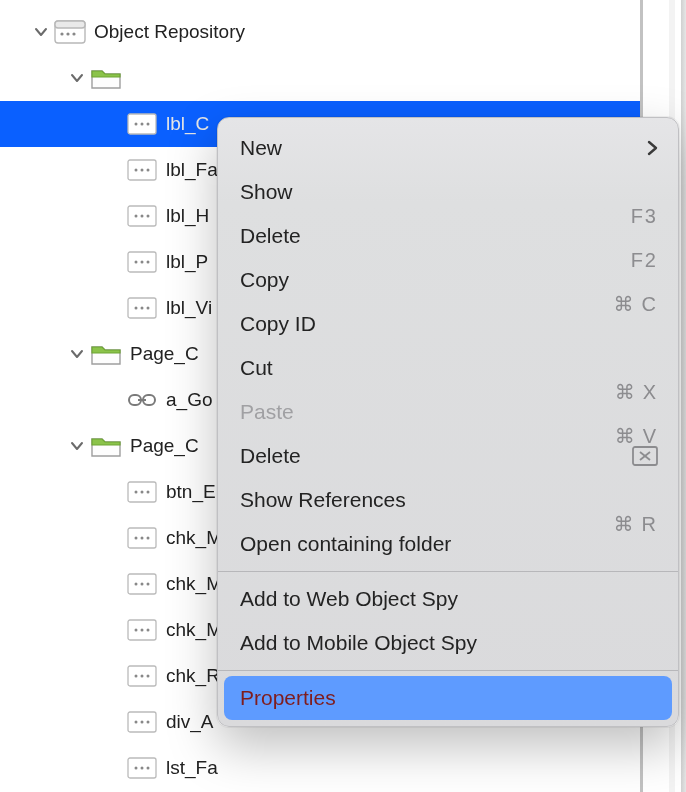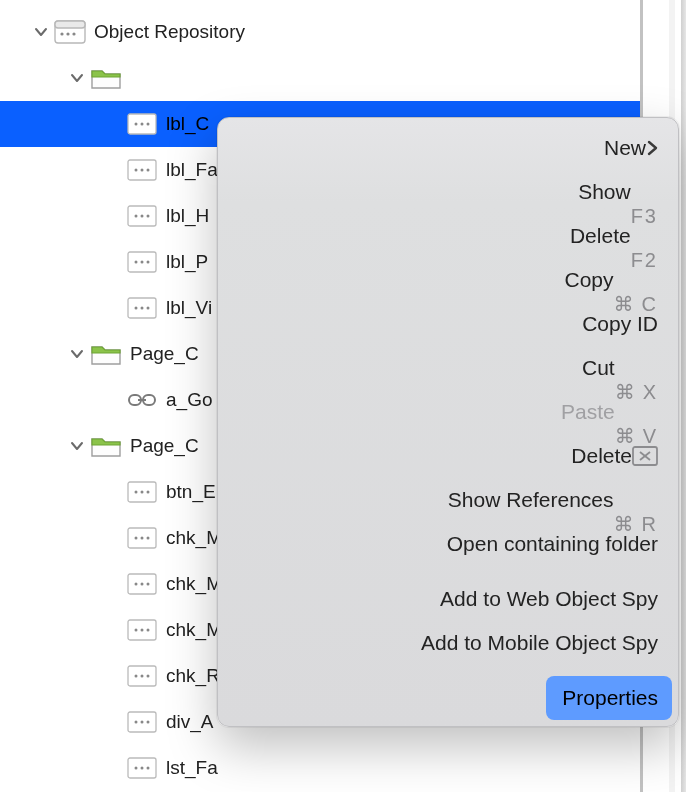--- a/index.html
+++ b/index.html
@@ -21,21 +21,21 @@
   .tree-row {
     display: flex;
     align-items: center;
     height: 46px;
     padding-left: 12px;
     white-space: nowrap;
     overflow: hidden;
   }
   .tree-row.selected {
     background: #0a60ff;
-    color: #000000;
+    color: #e5e5e5;
   }
   .indent { display: inline-block; height: 1px; }
   .i0 { width: 18px; }
   .i1 { width: 54px; }
   .i3 { width: 112px; }
 
   .chevron {
     width: 22px;
     display: inline-flex;
     justify-content: center;
@@ -98,35 +98,34 @@
     top: 117px;
     left: 217px;
     width: 462px;
     background: linear-gradient(180deg, #e5e5e7 0%, #dedfe0 14%, #dadadc 100%);
     border: 1px solid #c0c0c3;
     border-radius: 12px;
     box-shadow: 0 20px 50px rgba(0,0,0,0.25), 0 0 0 1px rgba(0,0,0,0.05);
     padding: 8px 0 6px 0;
     display: flex;
     flex-direction: column;
-    align-items: flex-end;
   }
   .menu-item {
     height: 44px;
     display: flex;
     align-items: center;
     padding: 0 20px 0 22px;
     font-size: 21px;
     color: #232323;
     justify-content: space-between;
   }
   .menu-item.disabled { color: #a0a0a3; }
   .menu-item.highlight {
     background: #5e9bff;
-    color: #000000;
+    color: #7f1d1d;
     margin: 0 6px;
     border-radius: 8px;
     padding: 0 14px 0 16px;
   }
   .menu-sep {
     height: 1px;
     background: #b7b7ba;
     margin: 5px 0;
   }
   .shortcut {

